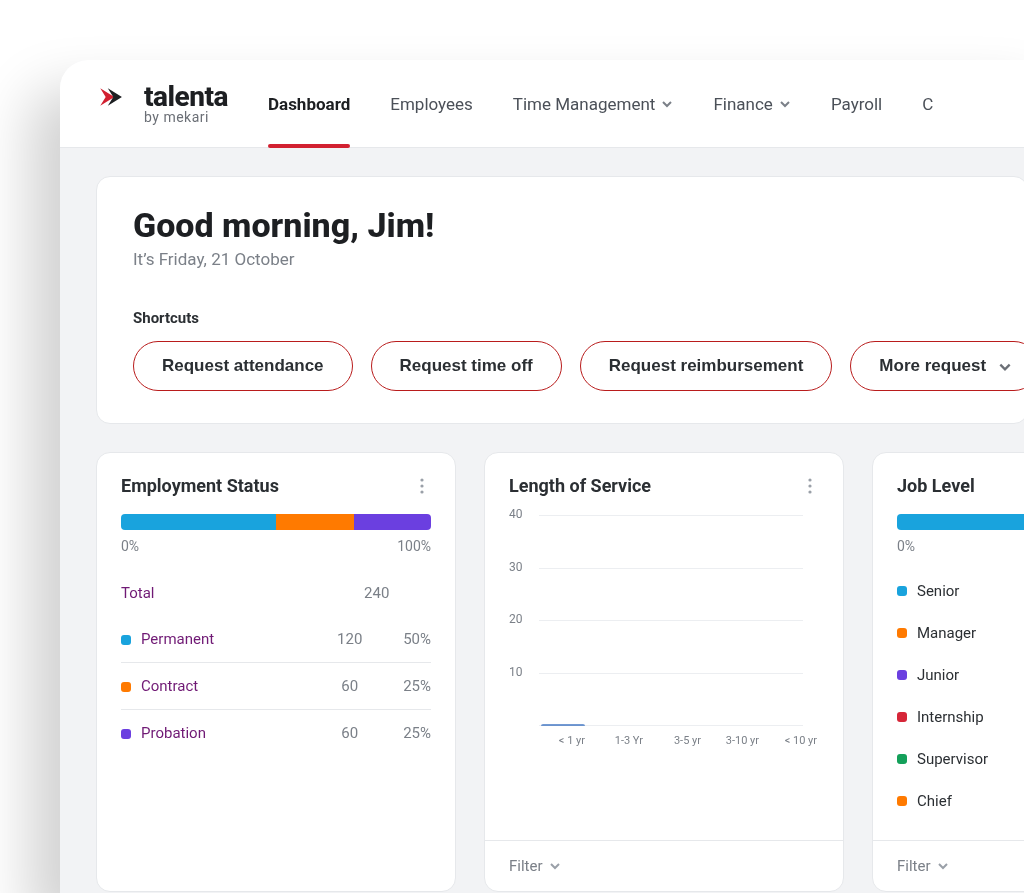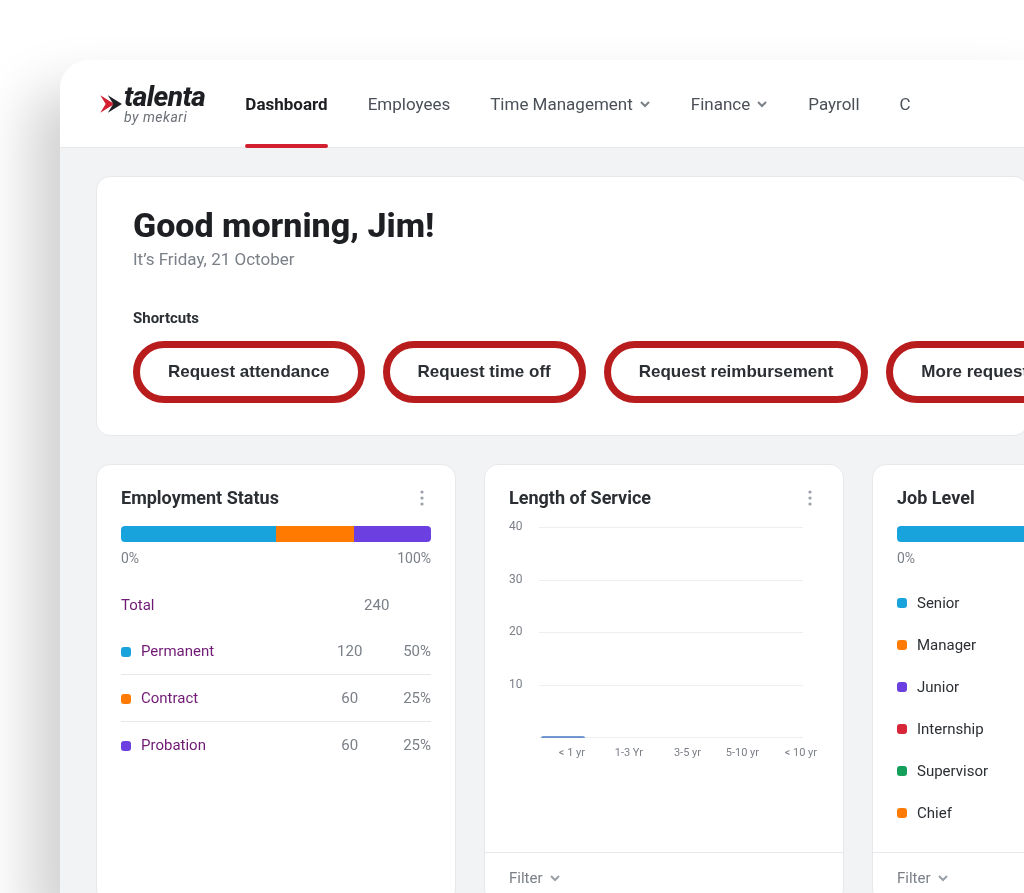--- a/index.html
+++ b/index.html
@@ -42,21 +42,21 @@
   .topbar{
     background:#fff;
     border-top-left-radius:28px;
     display:flex;
     align-items:center;
     gap:40px;
     padding:0 36px;
     height:88px;
     border-bottom:1px solid var(--line);
   }
-  .brand{display:flex;align-items:center;gap:0;user-select:none;font-style:italic;}
+  .brand{display:flex;align-items:flex-start;gap:20px;user-select:none;}
   .brand-mark{width:28px;height:28px;display:inline-flex;align-items:center;justify-content:center;}
   .brand-word{font-weight:800;font-size:28px;letter-spacing:-0.5px;color:#1d1f22;line-height:1;}
   .brand-sub{font-size:14px;color:#6b6f76;letter-spacing:0.5px;margin-top:-2px;}
   .brand-col{display:flex;flex-direction:column;align-items:flex-start;}
 
   .nav{display:flex;align-items:center;gap:40px;flex:1;}
   .nav-item{display:flex;align-items:center;gap:6px;font-size:17px;color:#4b5058;cursor:pointer;white-space:nowrap;position:relative;padding:6px 0;}
   .nav-item.active{color:#1d1f22;font-weight:700;}
   .nav-item.active::after{
     content:"";position:absolute;left:0;right:0;bottom:-28px;height:4px;background:var(--accent);border-radius:2px;
@@ -67,21 +67,21 @@
   
   .content{padding:28px 36px 0 36px;}
   .hero{
     background:#fff;border:1px solid var(--line);border-radius:14px;padding:28px 36px 32px 36px;
   }
   .hero h1{margin:0 0 4px 0;font-size:34px;font-weight:800;color:#1d1f22;}
   .hero .date{color:var(--muted);font-size:17px;}
   .hero .shortcuts-label{margin-top:40px;font-size:15px;font-weight:700;color:#2b2f33;}
   .pills{display:flex;gap:18px;margin-top:14px;flex-wrap:nowrap;}
   .pill{
-    border:7px solid #b91c1c;border-radius:999px;background:#fff;padding:14px 28px;font-size:17px;color:#2b2f33;font-weight:600;cursor:pointer;display:flex;align-items:center;gap:12px;white-space:nowrap;
+    border:1px solid #b91c1c;border-radius:999px;background:#fff;padding:14px 28px;font-size:17px;color:#2b2f33;font-weight:600;cursor:pointer;display:flex;align-items:center;gap:12px;white-space:nowrap;
   }
   .pill .chev{color:#6b6f76;}
 
   
   .row{display:flex;gap:28px;margin-top:28px;align-items:stretch;}
   .card{
     background:#fff;border:1px solid var(--line);border-radius:14px;flex:0 0 360px;display:flex;flex-direction:column;min-height:440px;
   }
   .card.narrow{flex:0 0 220px;}
   .card .card-head{display:flex;align-items:center;justify-content:space-between;padding:22px 24px 14px 24px;}
@@ -291,21 +291,21 @@
                   </div>
                   <div class="bar-col">
                     <div class="bar" style="height: 50%;"></div>
                   </div>
                 </div>
               </div>
             <div class="xlabels" id="los-xlabels">
                 <span>&lt; 1 yr</span>
                 <span>1-3 Yr</span>
                 <span>3-5 yr</span>
-                <span>5-10 yr</span>
+                <span>3-10 yr</span>
                 <span>&lt; 10 yr</span>
               </div>
           </div>
         </div>
         <div class="card-foot">
           <span>Filter</span>
           <span class="chev">
             <svg viewBox="0 0 12 12" width="12" height="12">
                 <path d="M2 4 L6 8 L10 4" fill="none" stroke="#9aa0a8" stroke-width="2"></path>
               </svg>

